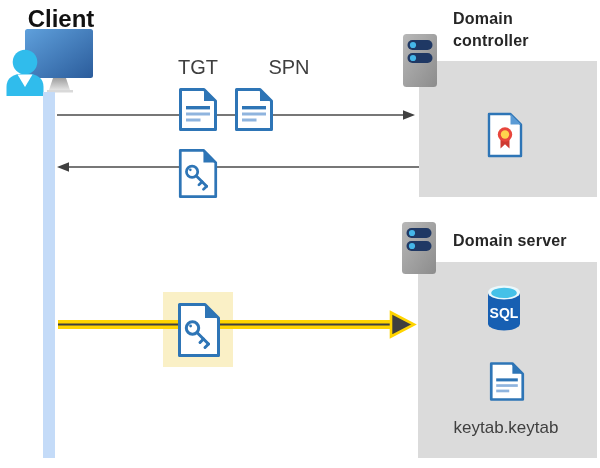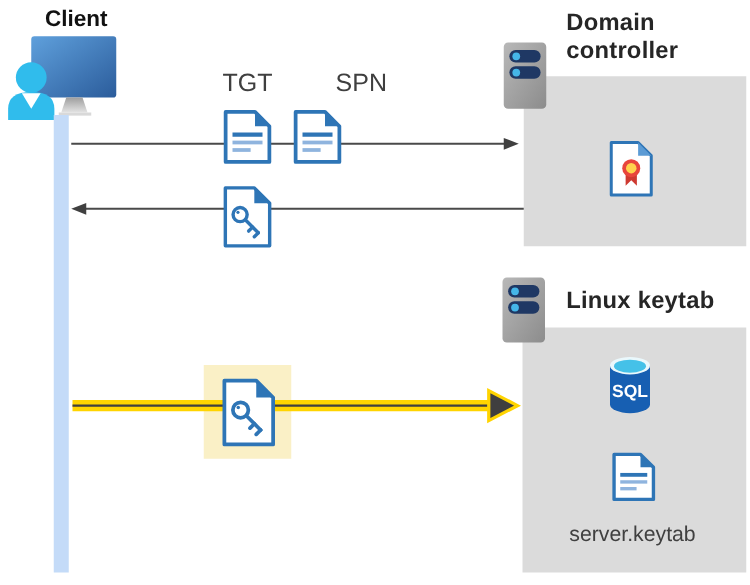--- a/index.html
+++ b/index.html
@@ -6,23 +6,23 @@
   .canvas {
     position:relative; width:600px; height:468px; background:#ffffff;
     font-family:"Liberation Sans", sans-serif; overflow:hidden;
   }
   .abs { position:absolute; }
   .box { background:#DBDBDB; z-index:0; }
   .highlight { background:#FAF0C6; z-index:1; }
   .arrow-layer { left:0; top:0; z-index:2; }
   .icon, .lifeline, .label { z-index:3; }
   .label { color:#262626; }
-  .title { font-weight:bold; font-size:19px; line-height:22px; letter-spacing:0.2px; }
+  .title { font-weight:bold; font-size:16px; line-height:22px; letter-spacing:0.2px; }
   .small-label { font-size:20px; color:#3F3F3F; text-align:center; }
-  .client-title { font-weight:bold; font-size:18px; color:#111111; text-align:center; }
+  .client-title { font-weight:bold; font-size:24px; color:#111111; text-align:center; }
   .keytab { font-size:17px; color:#404040; text-align:center; }
   .lifeline { background:#C4DBF8; }
   svg text { font-family:"Liberation Sans", sans-serif; }
 </style>
 </head>
 <body>
 
 <div class="canvas">
 
   <div class="abs box" style="left:419px; top:61px; width:178px; height:136px;"></div>
@@ -143,32 +143,32 @@
           <stop offset="1" stop-color="#8C8C8C"></stop>
       </linearGradient>
     </defs>
     <rect x="1" y="1" width="34" height="52" rx="3.5" fill="url(#srvGrad2)"></rect>
     <rect x="5.5" y="7" width="25" height="10" rx="5" fill="#1F3864"></rect>
     <circle cx="11" cy="12" r="3.1" fill="#45B6E8"></circle>
     <rect x="5.5" y="20" width="25" height="10" rx="5" fill="#1F3864"></rect>
     <circle cx="11" cy="25" r="3.1" fill="#45B6E8"></circle>
   </svg>
 
-  <div class="abs label title" style="left:453px; top:230px; width:130px;">Linux keytab</div>
+  <div class="abs label title" style="left:453px; top:230px; width:130px;">Domain server</div>
 
   <svg class="abs icon" style="left:485px; top:283px;" width="38" height="50" viewBox="0 0 38 50">
     <path d="M3 9.5 V40.5 A16 7 0 0 0 35 40.5 V9.5 Z" fill="#175FB2"></path>
     <ellipse cx="19" cy="9.5" rx="16" ry="7" fill="#EAF8FC"></ellipse>
     <ellipse cx="19" cy="9.9" rx="12.8" ry="5.2" fill="#45C1E8"></ellipse>
     <text x="19" y="34.5" text-anchor="middle" font-size="14" font-weight="bold" fill="#FFFFFF">SQL</text>
   </svg>
 
   <svg class="abs icon" style="left:489px; top:359px;" width="36" height="45" viewBox="0 0 40 45">
     <path d="M2.5 2.5 H26 L37.5 14 V42.5 H2.5 Z" fill="#FFFFFF" stroke="#2E75B6" stroke-width="3" stroke-linejoin="round"></path>
     <path d="M26 2.5 V14 H37.5 Z" fill="#2E75B6"></path>
     <rect x="8" y="19" width="24" height="3.4" fill="#2E75B6"></rect>
     <rect x="8" y="25.5" width="24" height="3" fill="#8FB4DE"></rect>
     <rect x="8" y="31.5" width="14.5" height="3" fill="#8FB4DE"></rect>
   </svg>
 
-  <div class="abs label keytab" style="left:430px; top:418px; width:152px;">server.keytab</div>
+  <div class="abs label keytab" style="left:430px; top:418px; width:152px;">keytab.keytab</div>
 
 </div>
 
 </body></html>

